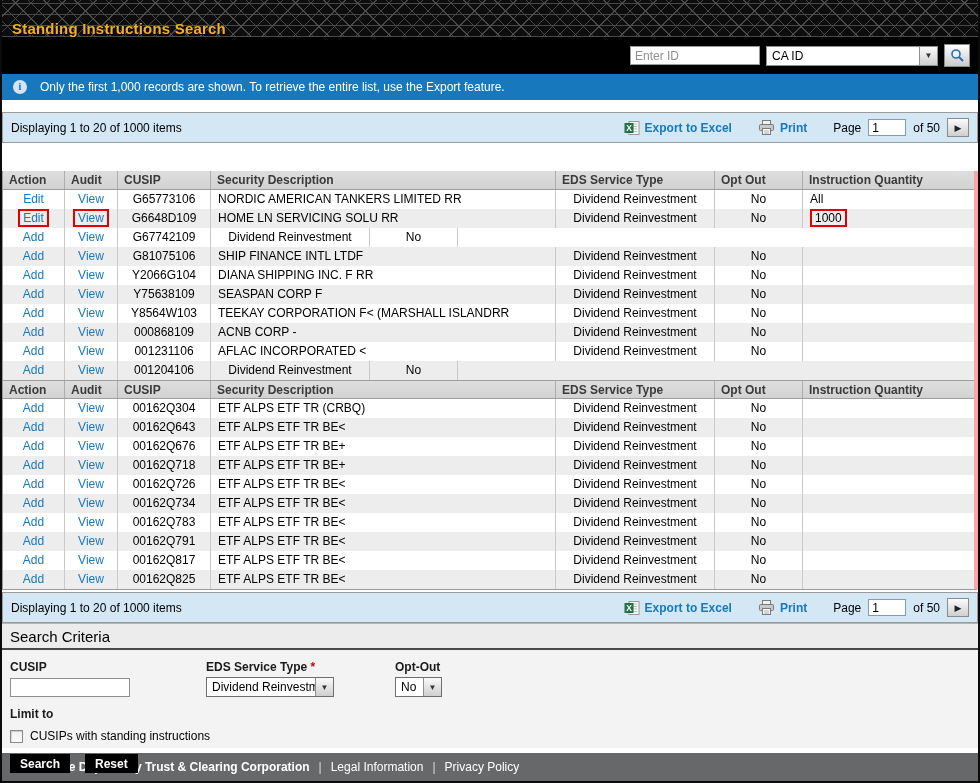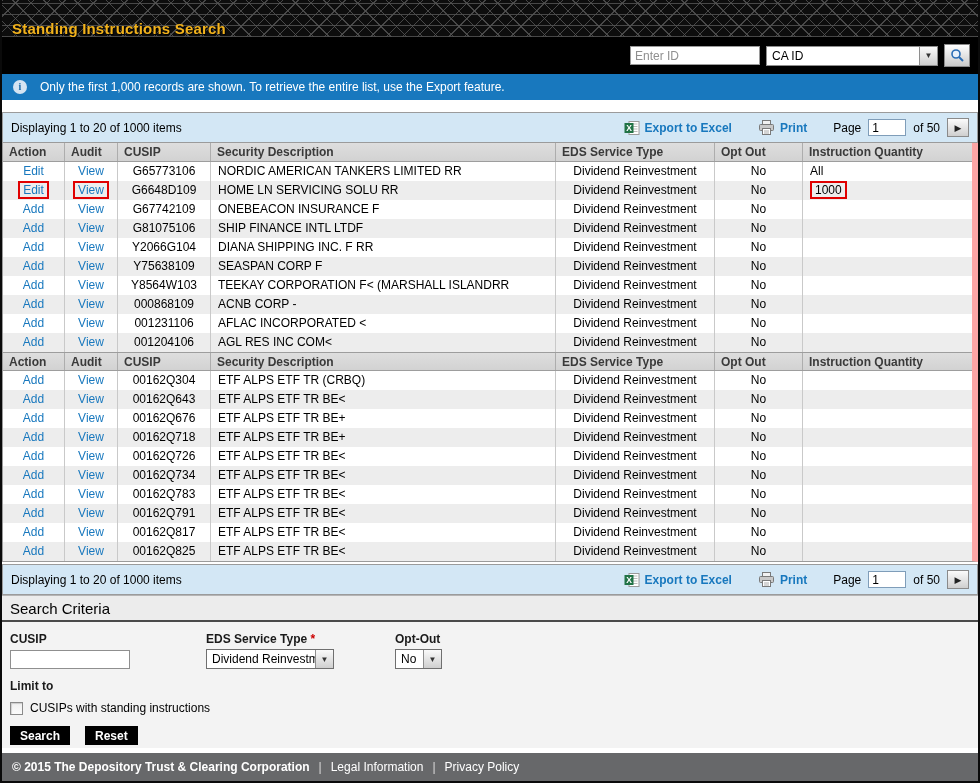--- a/index.html
+++ b/index.html
@@ -86,22 +86,22 @@
     font-family:"Liberation Sans",sans-serif; font-size:12px; padding:0 3px; color:#000;
   }
   .nextbtn {
     width:22px; height:19px; border:1px solid #8a8a8a;
     background:linear-gradient(#fbfbfb,#cfcfcf);
     display:flex; align-items:center; justify-content:center;
     font-size:9px; color:#222; cursor:pointer;
   }
   
   .datatable {
-    border-left:1px solid #9b9b9b; border-right:6px solid #fca5a5; border-bottom:1px solid #9b9b9b;
-    background:#fff; flex:0 0 auto;
+    border-left:1px solid #9b9b9b; border-right:4px solid #fca5a5; border-bottom:1px solid #9b9b9b;
+    background:#fff; flex:0 0 auto;margin-top:28px;
   }
   .trow, .thead { display:flex; height:19px; line-height:19px; font-size:12px; }
   .thead {
     background:linear-gradient(#dedede,#d2d2d2);
     font-weight:bold; color:#3a3a3a;
     border-bottom:1px solid #9d9d9d;
   }
   .thead.second { border-top:1px solid #9d9d9d; }
   .tcell { border-right:1px solid #c9c9c9; white-space:nowrap; overflow:hidden; }
   .tcell:last-child { border-right:none; }
@@ -251,21 +251,20 @@
           <div class="tcell c-cusip"><span>G6648D109</span></div>
           <div class="tcell c-desc"><span>HOME LN SERVICING SOLU RR</span></div>
           <div class="tcell c-eds"><span>Dividend Reinvestment</span></div>
           <div class="tcell c-opt"><span>No</span></div>
           <div class="tcell c-qty"><span class="hl">1000</span></div>
         </div>
         <div class="trow">
           <div class="tcell c-action"><span class="link">Add</span></div>
           <div class="tcell c-audit"><span class="link">View</span></div>
           <div class="tcell c-cusip"><span>G67742109</span></div>
-          <div class="tcell c-desc"><span>ONEBEACON INSURANCE F</span></div>
           <div class="tcell c-eds"><span>Dividend Reinvestment</span></div>
           <div class="tcell c-opt"><span>No</span></div>
           <div class="tcell c-qty"><span></span></div>
         </div>
         <div class="trow alt">
           <div class="tcell c-action"><span class="link">Add</span></div>
           <div class="tcell c-audit"><span class="link">View</span></div>
           <div class="tcell c-cusip"><span>G81075106</span></div>
           <div class="tcell c-desc"><span>SHIP FINANCE INTL LTDF</span></div>
           <div class="tcell c-eds"><span>Dividend Reinvestment</span></div>
@@ -314,21 +313,20 @@
           <div class="tcell c-cusip"><span>001231106</span></div>
           <div class="tcell c-desc"><span>AFLAC INCORPORATED &lt;</span></div>
           <div class="tcell c-eds"><span>Dividend Reinvestment</span></div>
           <div class="tcell c-opt"><span>No</span></div>
           <div class="tcell c-qty"><span></span></div>
         </div>
         <div class="trow alt">
           <div class="tcell c-action"><span class="link">Add</span></div>
           <div class="tcell c-audit"><span class="link">View</span></div>
           <div class="tcell c-cusip"><span>001204106</span></div>
-          <div class="tcell c-desc"><span>AGL RES INC COM&lt;</span></div>
           <div class="tcell c-eds"><span>Dividend Reinvestment</span></div>
           <div class="tcell c-opt"><span>No</span></div>
           <div class="tcell c-qty"><span></span></div>
         </div>
       </div>
     <div class="thead second">
       <div class="tcell c-action">Action</div>
       <div class="tcell c-audit">Audit</div>
       <div class="tcell c-cusip">CUSIP</div>
       <div class="tcell c-desc">Security Description</div>

